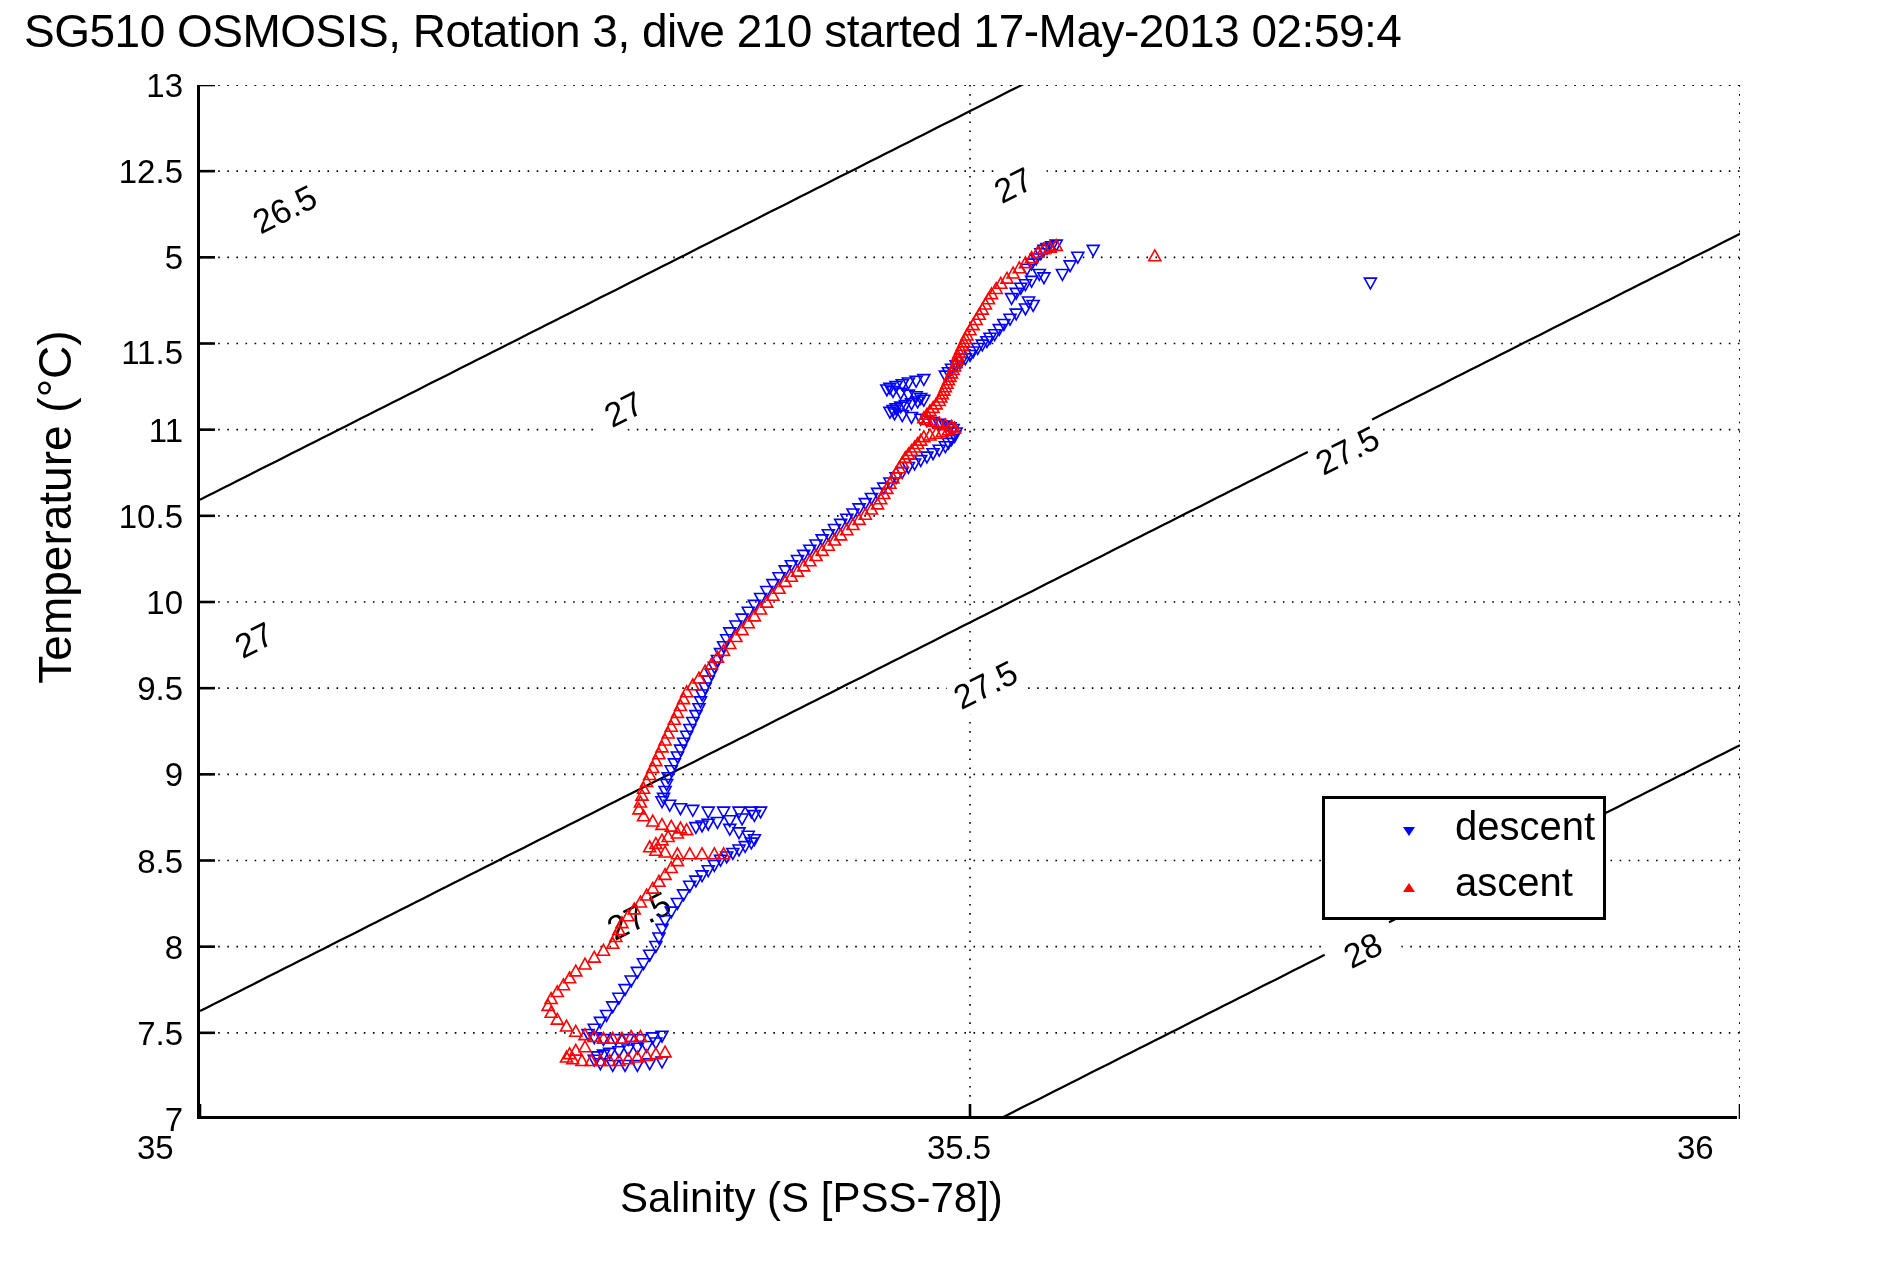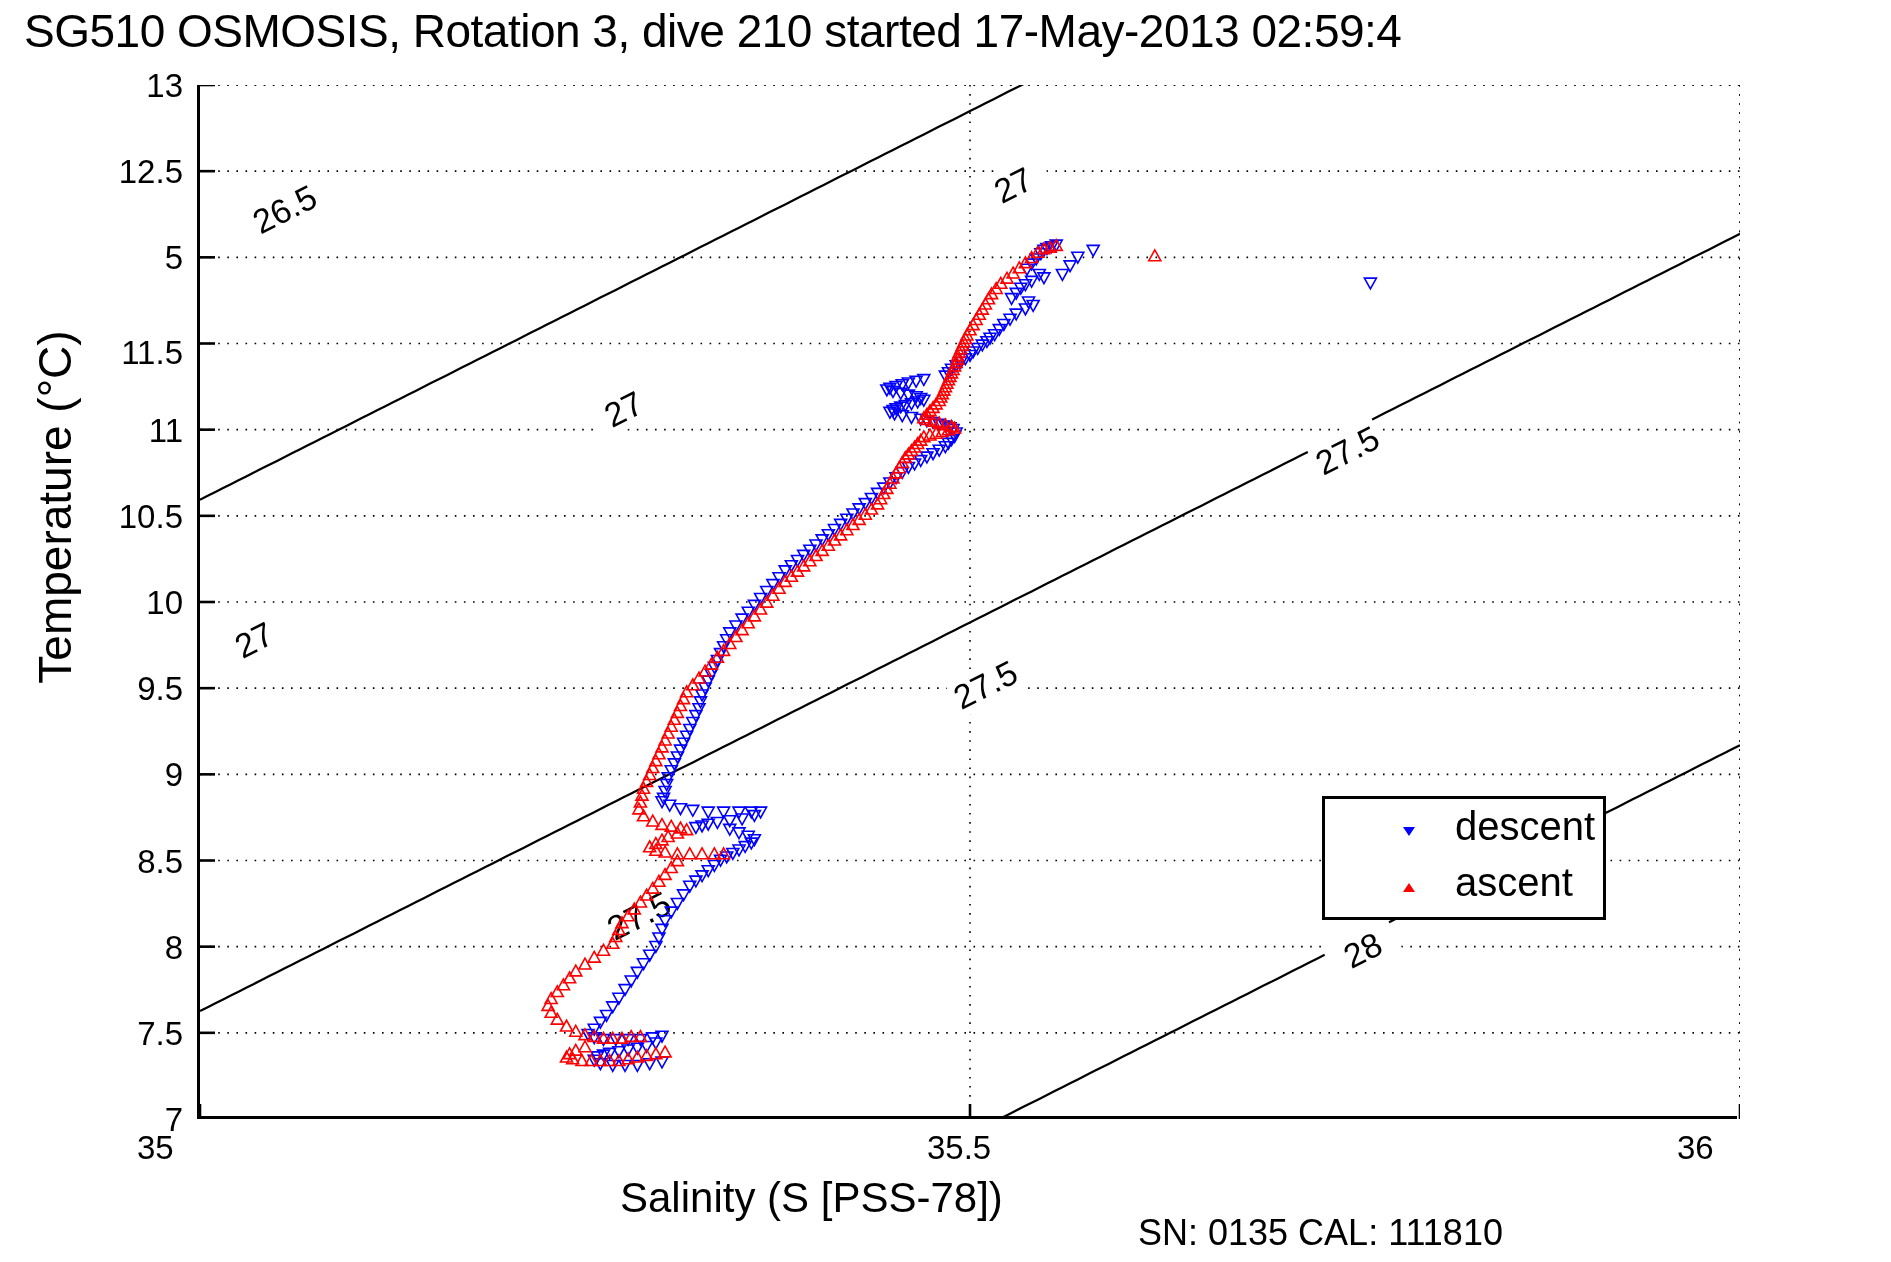--- a/index.html
+++ b/index.html
@@ -128,21 +128,20 @@
 </style>
 </head>
 <body>
 
 <div id="root">
 
   <div id="title">SG510 OSMOSIS, Rotation 3, dive 210 started 17-May-2013 02:59:4</div>
 
   <div id="ylabel">Temperature (°C)</div>
   <div id="xlabel">Salinity (S [PSS-78])</div>
-  <div id="footnote">SN: 0135  CAL: 111810</div>
 
   <div id="yticklabels">
       <div class="ytick" style="top: 85px;">13</div>
       <div class="ytick" style="top: 171.167px;">12.5</div>
       <div class="ytick" style="top: 257.333px;">5</div>
       <div class="ytick" style="top: 343.5px; margin-top: 8px;">11.5</div>
       <div class="ytick" style="top: 429.667px;">11</div>
       <div class="ytick" style="top: 515.833px;">10.5</div>
       <div class="ytick" style="top: 602px;">10</div>
       <div class="ytick" style="top: 688.167px;">9.5</div>

